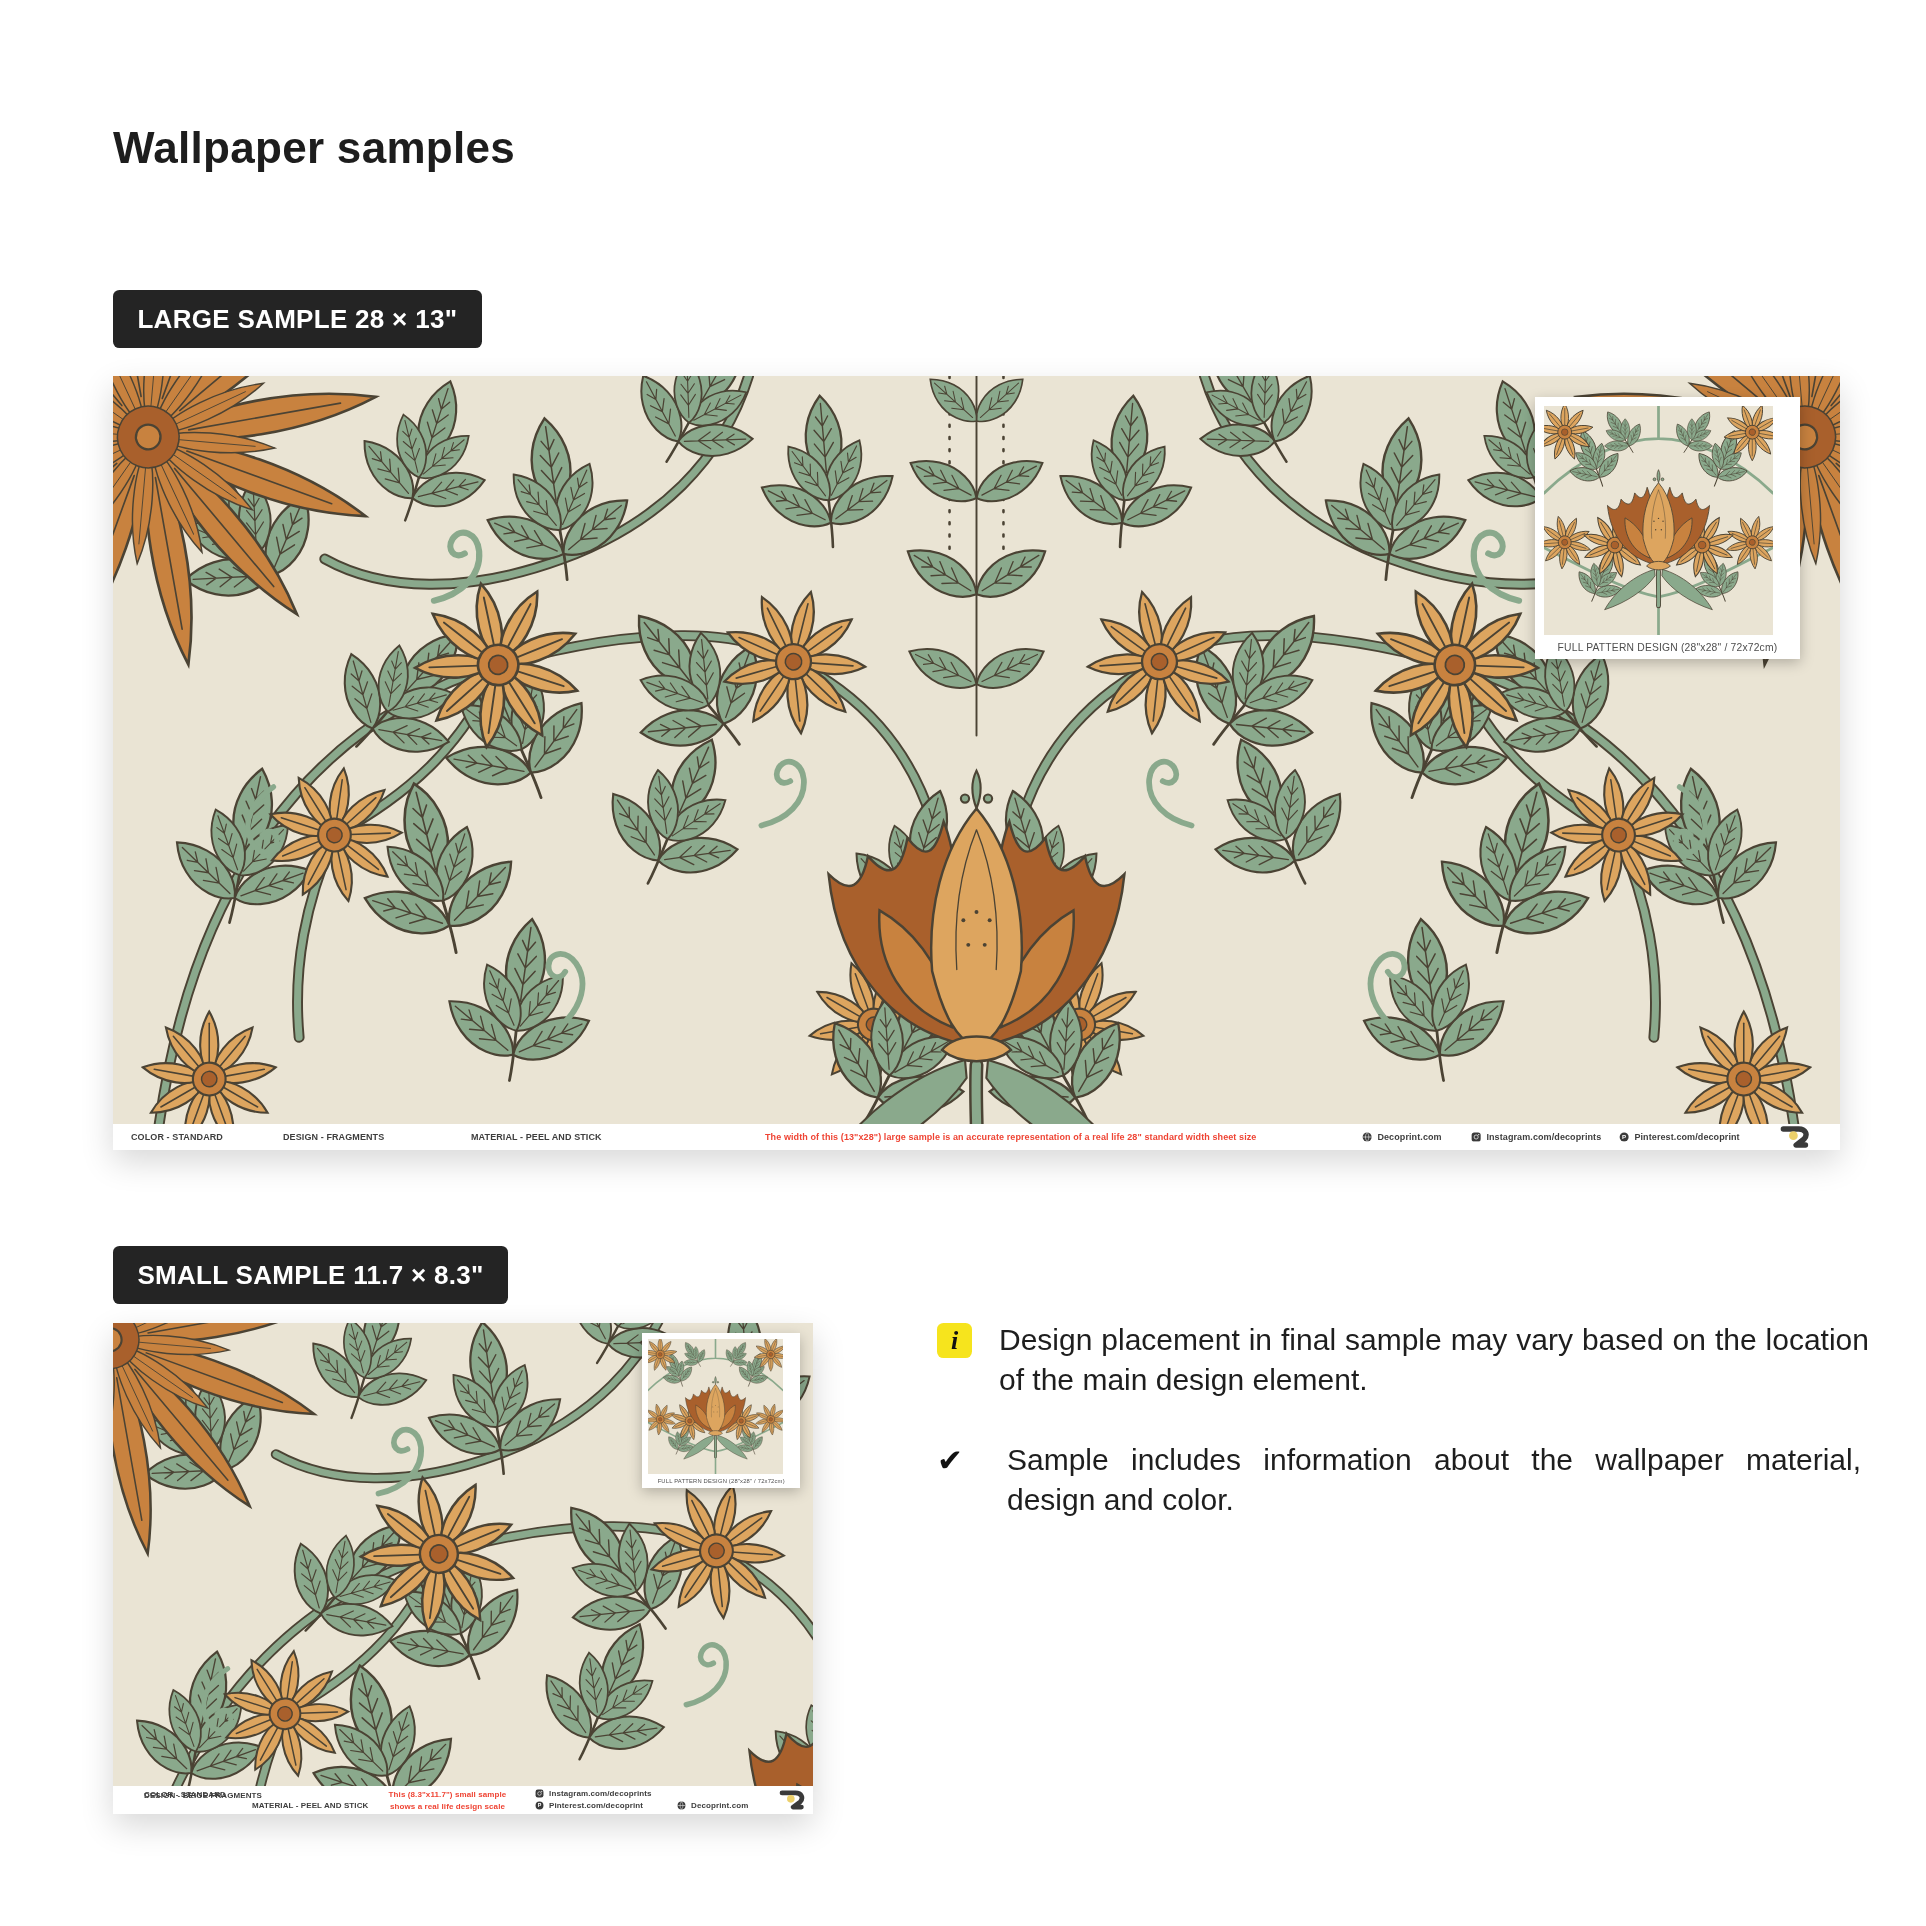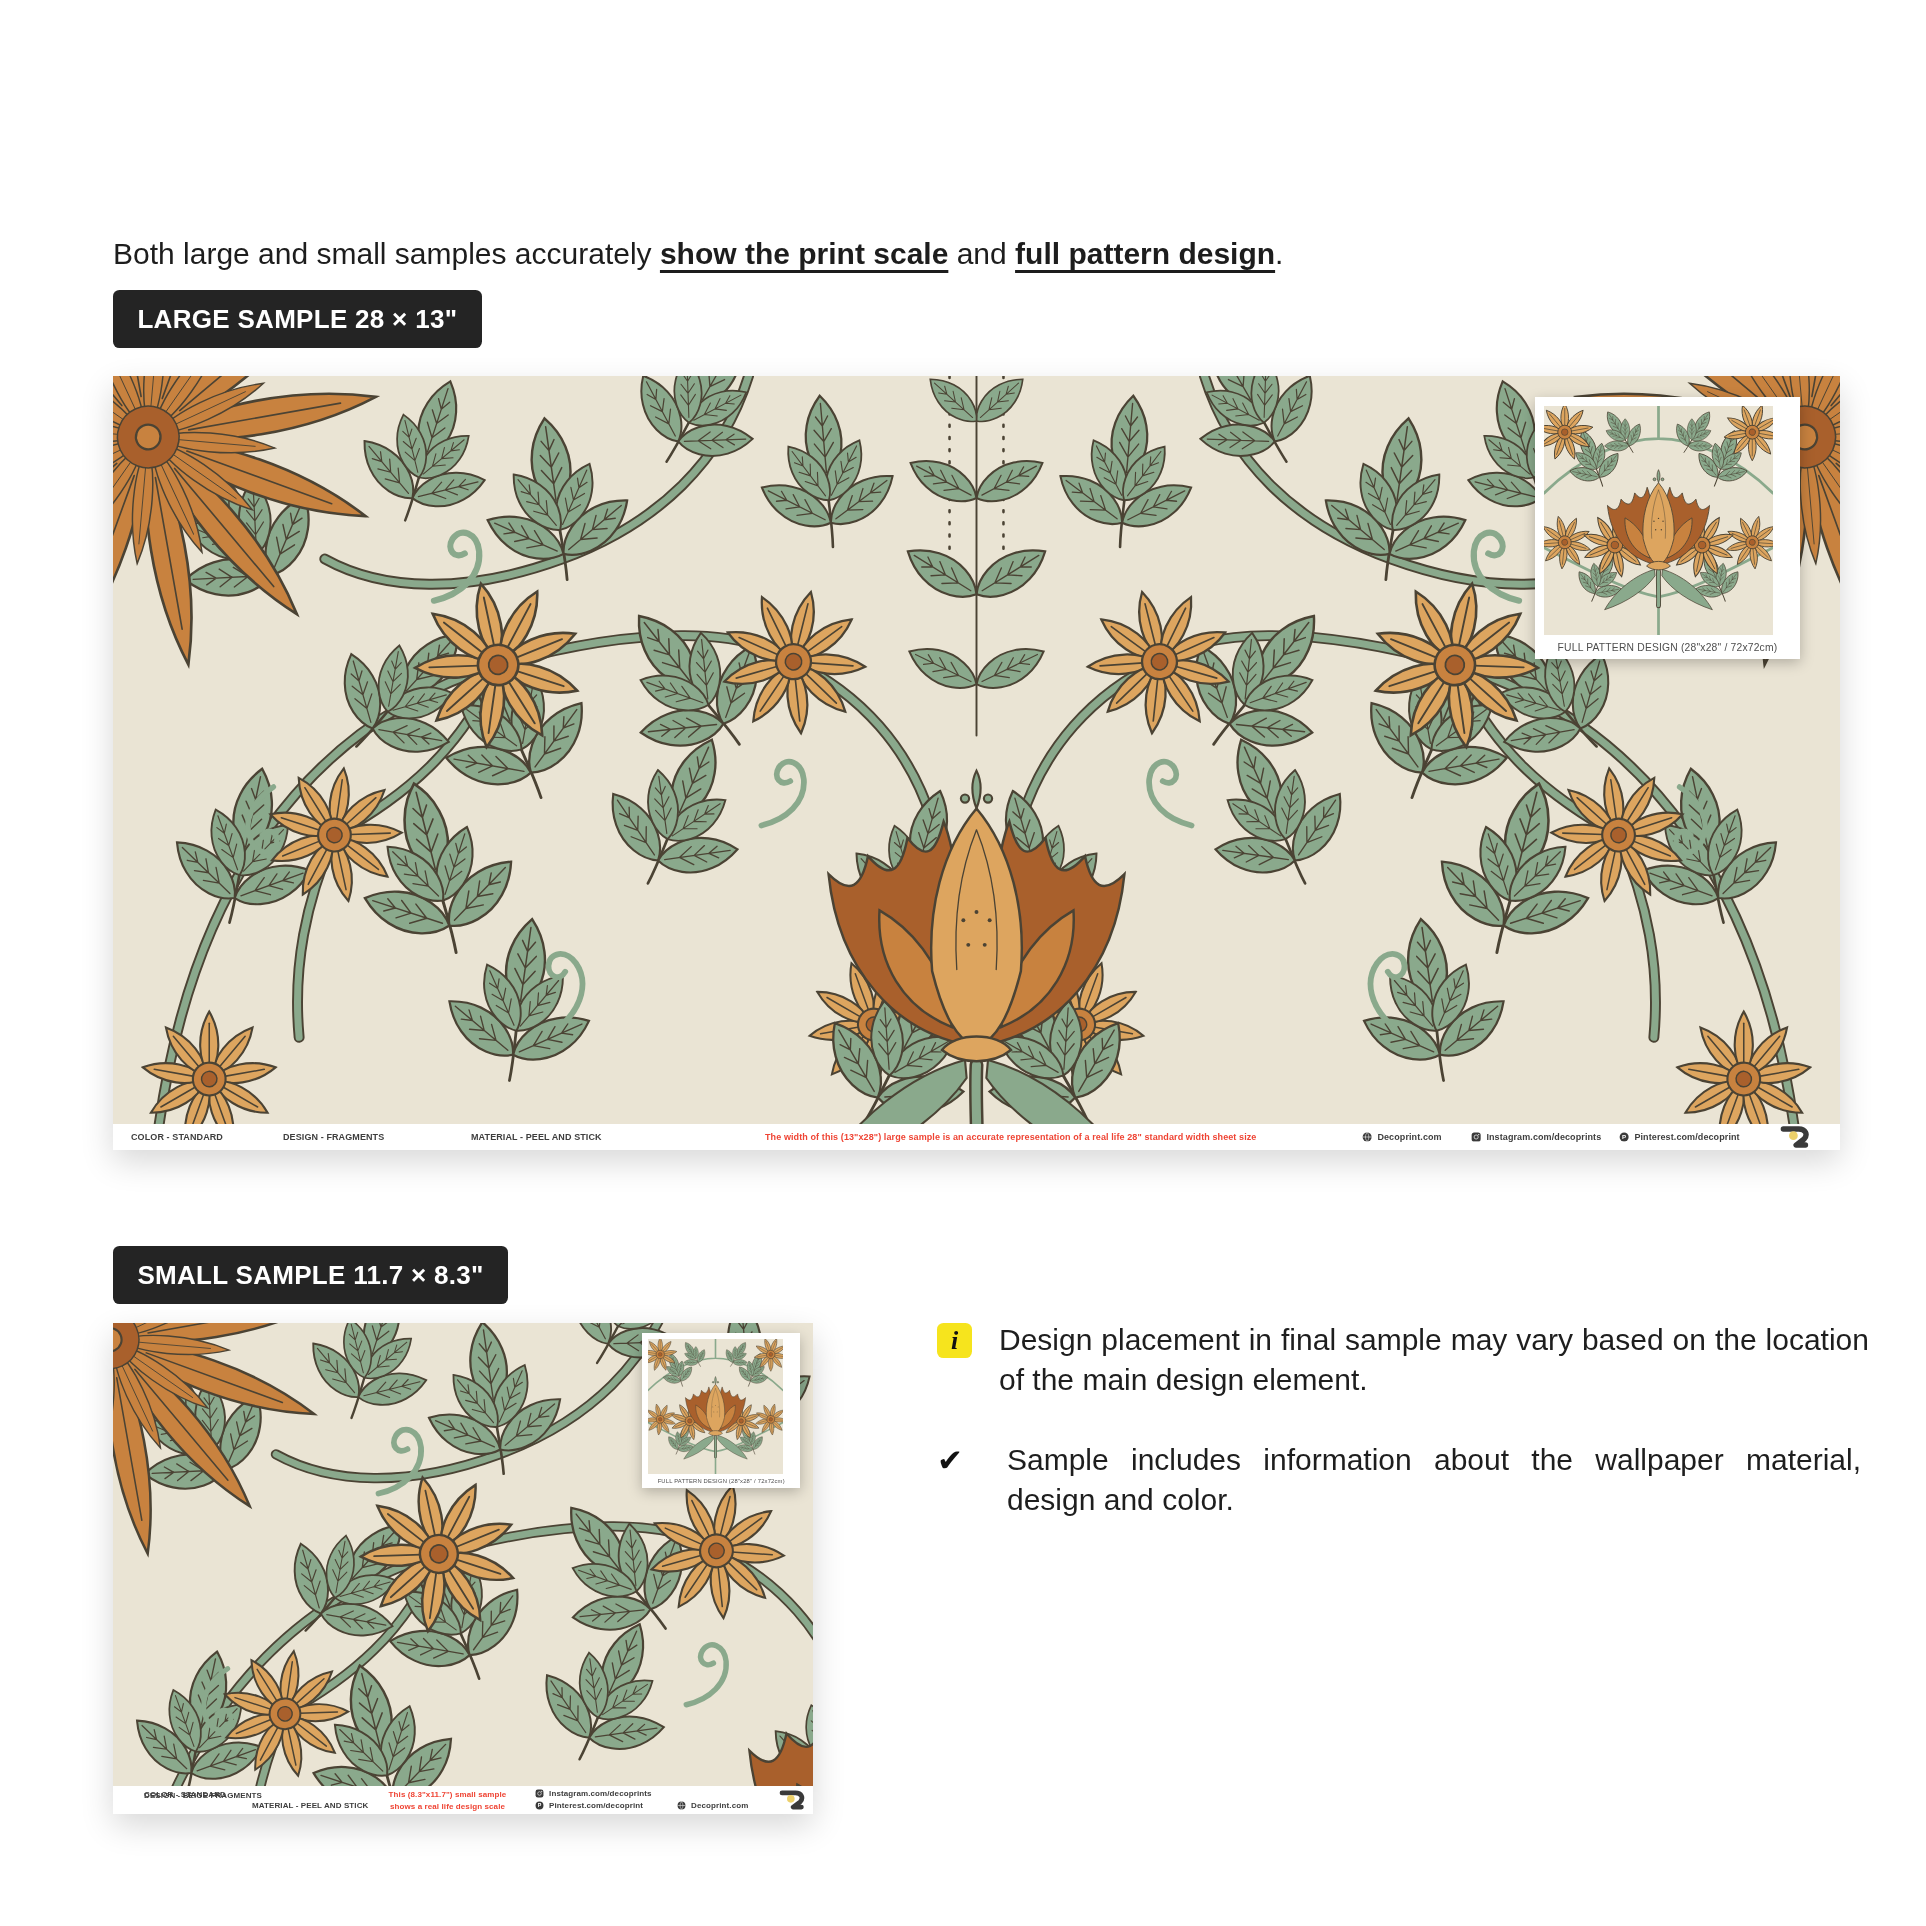--- a/index.html
+++ b/index.html
@@ -259,22 +259,22 @@
     </g>
     <g id="brandLogo">
       <path d="M5,5 H28 C38,5 42,13 36,20 L24,29 H38" fill="none" stroke="#3a3a3a" stroke-width="8" stroke-linecap="round" stroke-linejoin="round"></path>
       <circle cx="20" cy="15" r="6.5" fill="#ecd06a"></circle>
     </g>
   </defs>
 </svg>
 
 <main class="page">
 
-
-  <p class="subtitle"><span>Both large and small samples accurately </span><b>show the print scale</b><span> and </span><b>full pattern design</b><span>.</span></p>
+  <h1 class="title">Wallpaper samples</h1>
+
 
   <div class="badge" id="badge-large">LARGE SAMPLE 28 × 13"</div>
 
   <figure class="sample" id="large-sample" style="margin:0">
     <svg class="art" viewBox="0 0 2690 1165" preserveAspectRatio="xMidYMid slice">
         <use href="#scene"></use>
       </svg>
 
     <div class="inset" id="large-inset">
       <svg class="thumb" viewBox="0 0 420 420">

